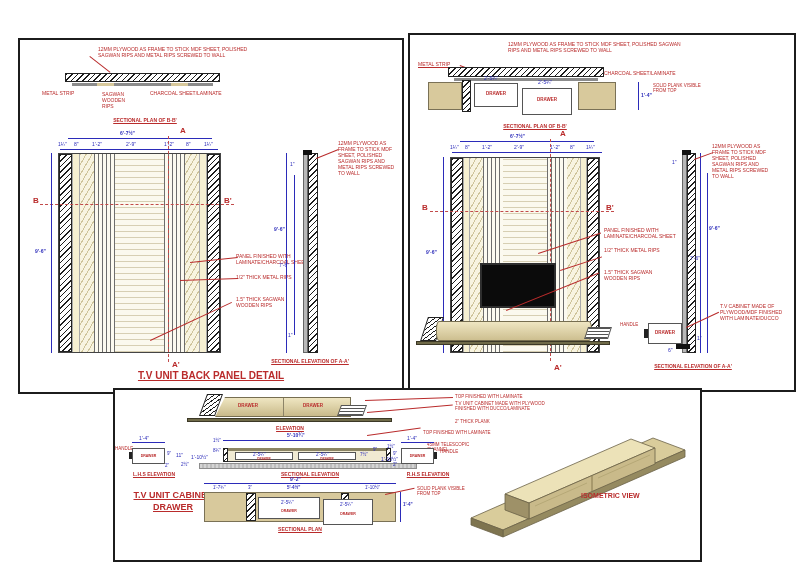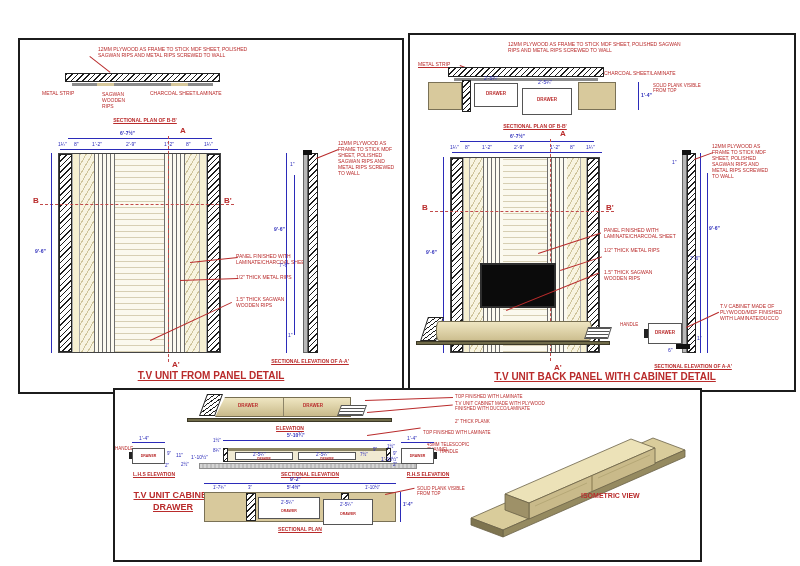--- a/index.html
+++ b/index.html
@@ -97,21 +97,21 @@
     <div class="abs blue t5" style="left:270px;top:121px;">1"</div>
     <div class="abs blue t5 b" style="left:254px;top:186px;">9'-6"</div>
     <div class="abs blue t5" style="left:259px;top:222px;">7'-6"</div>
     <div class="dimv" style="left:266px;top:113px;height:200px;"></div>
     <div class="dimv" style="left:274px;top:135px;height:160px;"></div>
     <div class="abs blue t5" style="left:268px;top:292px;">1"</div>
     <div class="abs cap t5" style="left:250px;top:318px;width:80px;">SECTIONAL ELEVATION OF A-A'</div>
     <div class="abs red t5" style="left:318px;top:100px;width:60px;">12MM PLYWOOD AS FRAME TO STICK MDF SHEET, POLISHED SAGWAN RIPS AND METAL RIPS SCREWED TO WALL</div>
     <div class="lead" style="left:296px;top:118px;width:24px;transform:rotate(-22deg);"></div>
 
-    <div class="abs cap" style="left:76px;top:330px;width:230px;font-size:10px;">T.V UNIT FROM PANEL DETAIL</div>
+    <div class="abs cap" style="left:76px;top:330px;width:230px;font-size:10px;">T.V UNIT BACK PANEL DETAIL</div>
   </div>
 
   <div class="frame" style="left:408px;top:33px;width:384px;height:355px;">
     <div class="abs red t5" style="left:98px;top:6px;width:180px;">12MM PLYWOOD AS FRAME TO STICK MDF SHEET, POLISHED SAGWAN RIPS AND METAL RIPS SCREWED TO WALL</div>
     <div class="abs red t5 u" style="left:8px;top:26px;width:44px;">METAL STRIP</div>
     <div class="lead" style="left:50px;top:30px;width:18px;transform:rotate(20deg);"></div>
     <div class="abs hatch" style="left:38px;top:32px;width:156px;height:10px;"></div>
     <div class="abs" style="left:44px;top:43px;width:144px;height:3px;background:#8c8c8c;"></div>
     <div class="abs tan" style="left:18px;top:47px;width:34px;height:28px;"></div>
     <div class="abs hatch" style="left:52px;top:45px;width:9px;height:32px;"></div>
@@ -193,21 +193,20 @@
     <div class="abs blue t5 b" style="left:299px;top:190px;">9'-6"</div>
     <div class="abs blue t5" style="left:280px;top:220px;">7'-6"</div>
     <div class="abs blue t5" style="left:287px;top:300px;">1"</div>
     <div class="abs blue t5" style="left:258px;top:312px;">6"</div>
     <div class="abs red t5" style="left:302px;top:108px;width:62px;">12MM PLYWOOD AS FRAME TO STICK MDF SHEET, POLISHED SAGWAN RIPS AND METAL RIPS SCREWED TO WALL</div>
     <div class="lead" style="left:284px;top:124px;width:20px;transform:rotate(-20deg);"></div>
     <div class="abs red t5" style="left:310px;top:268px;width:70px;">T.V CABINET MADE OF PLYWOOD/MDF FINISHED WITH LAMINATE/DUCCO</div>
     <div class="lead" style="left:276px;top:292px;width:36px;transform:rotate(-25deg);"></div>
     <div class="abs cap t5" style="left:240px;top:328px;width:86px;">SECTIONAL ELEVATION OF A-A'</div>
 
-    <div class="abs cap" style="left:50px;top:336px;width:290px;font-size:10px;">T.V UNIT BACK PANEL WITH CABINET DETAIL</div>
   </div>
 
   <div class="frame" style="left:113px;top:388px;width:585px;height:170px;">
 
     <div class="abs cap" style="left:4px;top:100px;width:108px;font-size:9px;">T.V UNIT CABINET</div>
     <div class="abs cap" style="left:4px;top:112px;width:108px;font-size:9px;">DRAWER</div>
 
     <div class="abs hatch" style="left:88px;top:4px;width:16px;height:22px;transform:skewX(-20deg);"></div>
     <div class="abs" style="left:100px;top:7px;width:136px;height:20px;background:linear-gradient(180deg,#efe6c2,#c9ba8a);border:1px solid #766e50;clip-path:polygon(10px 0,100% 0,100% 100%,0 100%);box-sizing:border-box;"></div>
     <div class="abs" style="left:168px;top:8px;width:1px;height:18px;background:#8d8468;"></div>

